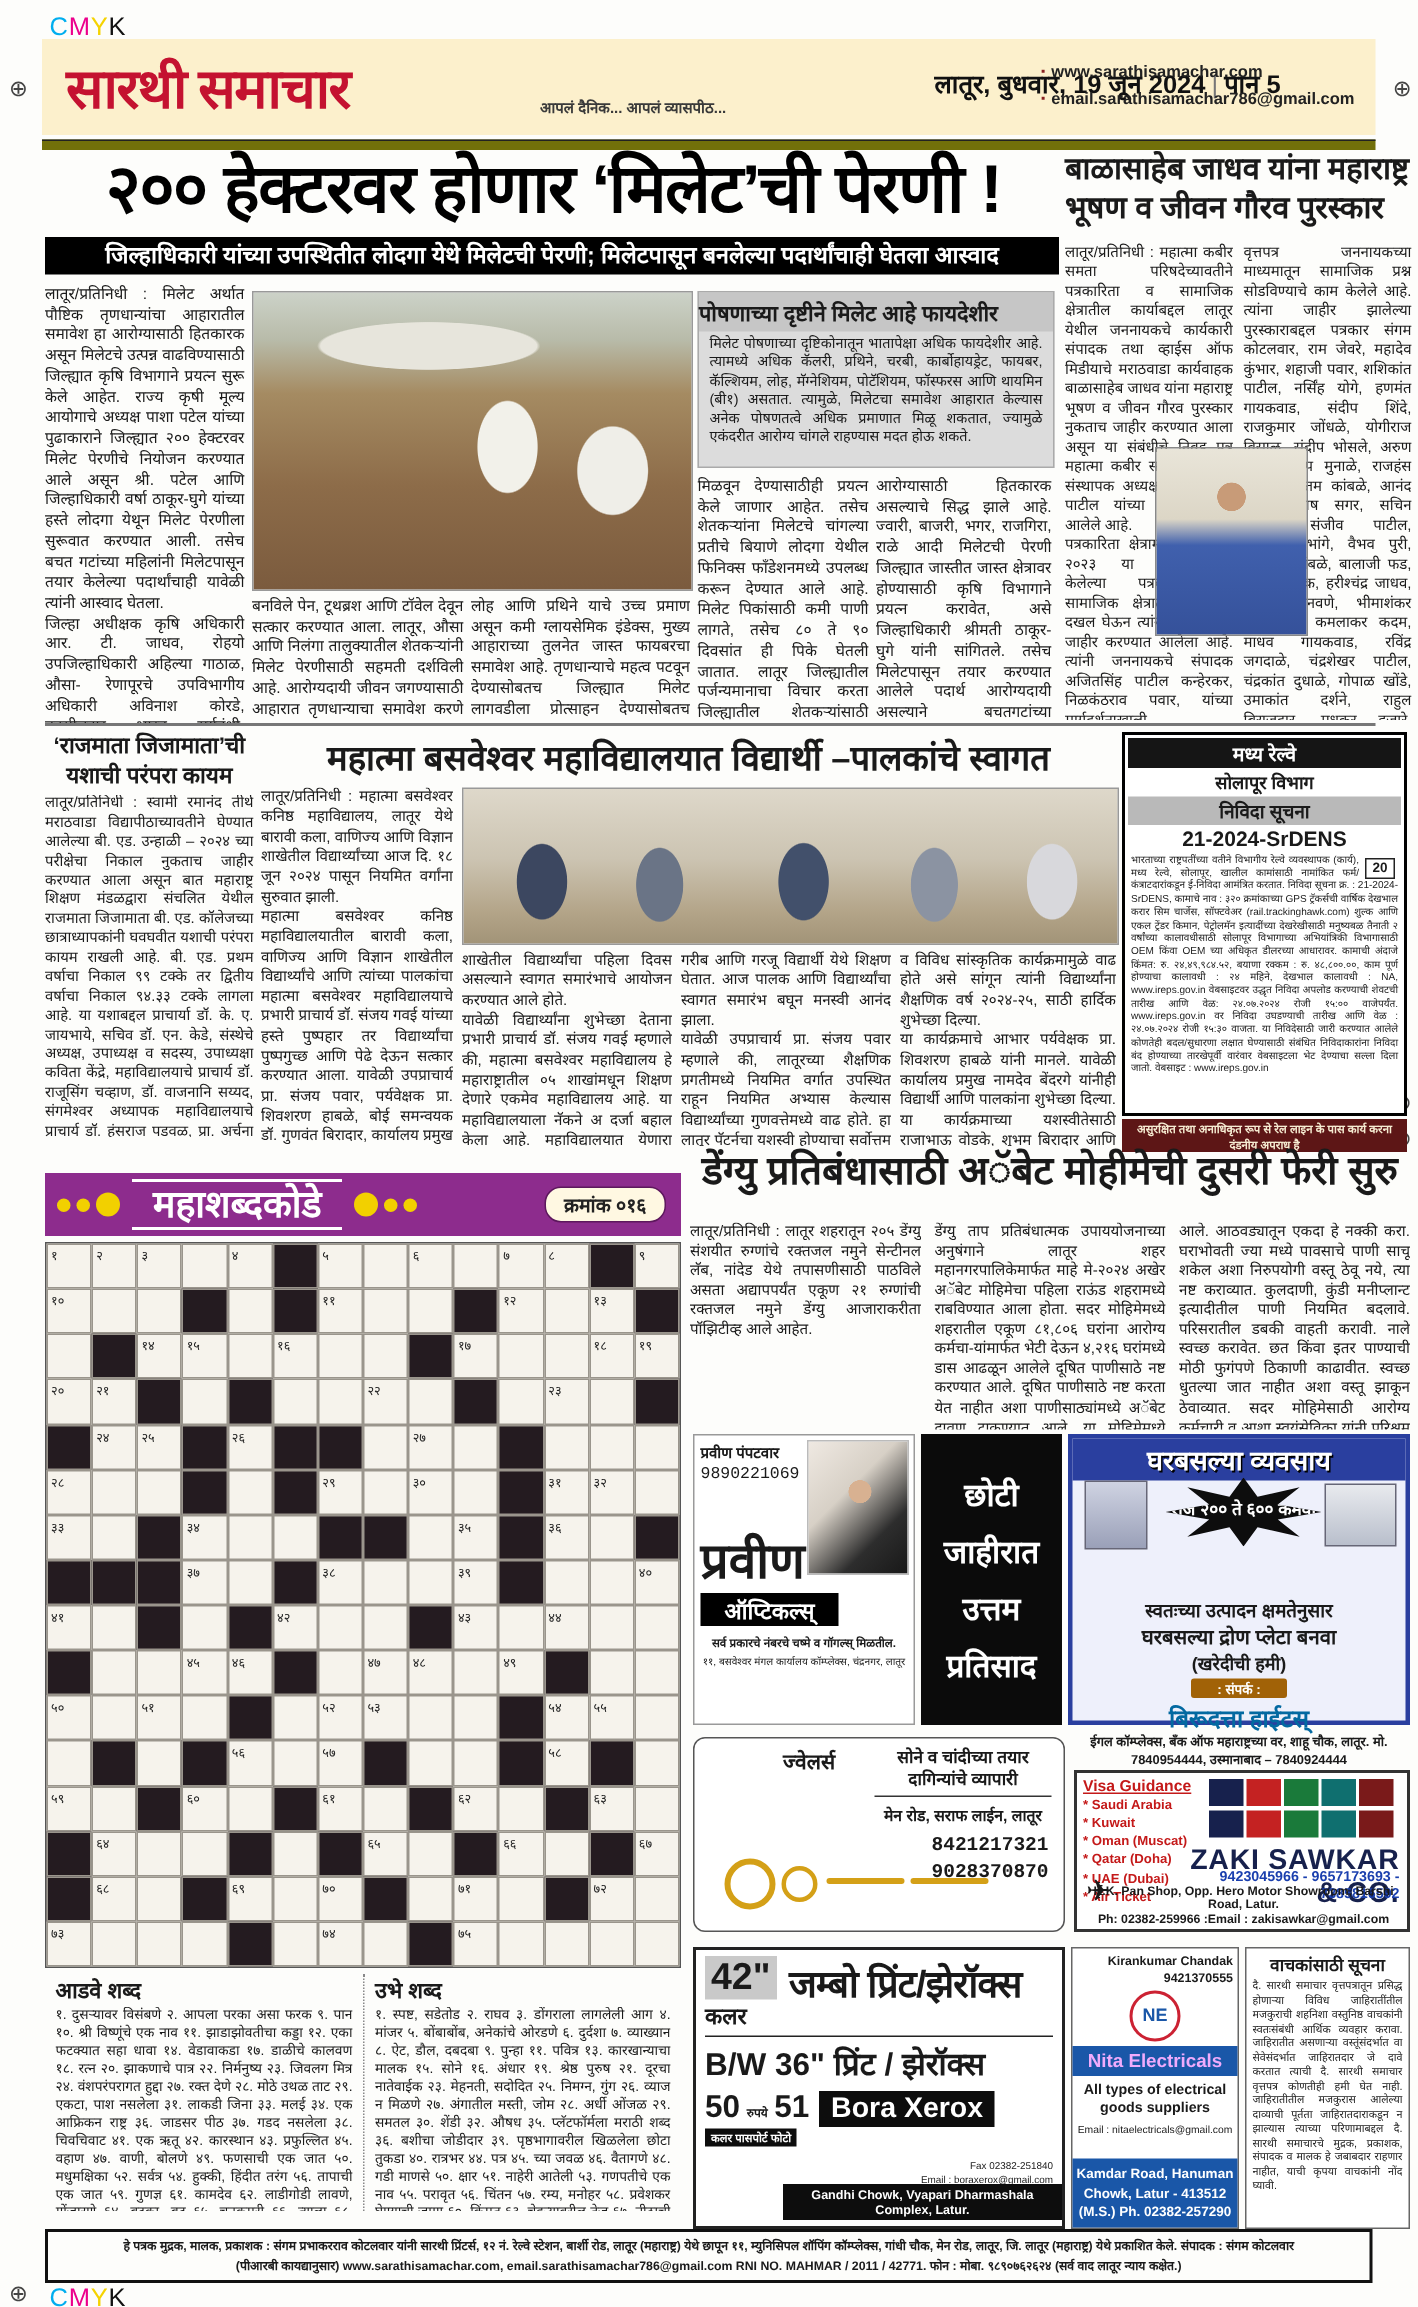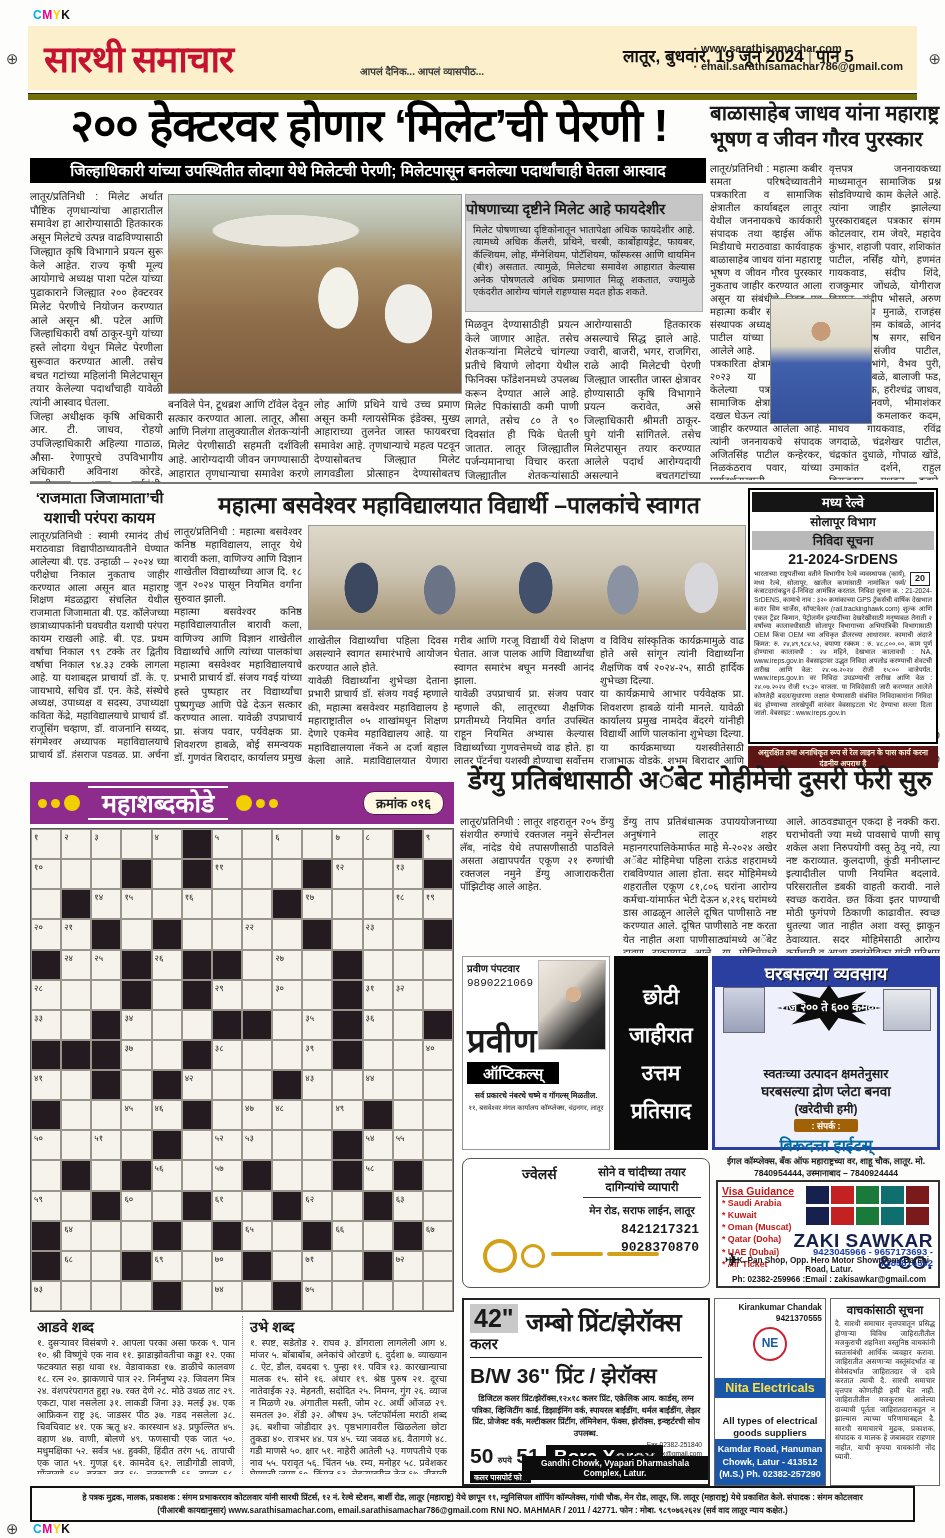--- a/index.html
+++ b/index.html
@@ -4,21 +4,21 @@
 <style>
   html,body{margin:0;padding:0;}
   body{width:945px;height:1538px;position:relative;background:#fdfdfb;overflow:hidden;
        font-family:"Liberation Sans","DejaVu Sans",sans-serif;color:#1a1a1a;}
   .abs{position:absolute;}
   .just{text-align:justify;}
   .hid{overflow:hidden;}
   .pre{white-space:pre-line;}
   
   .regmark{font-size:15px;color:#444;}
-  .cmyk{font-size:12px;font-weight:bold;letter-spacing:0.5px;}
+  .cmyk{font-size:17px;font-weight:normal;letter-spacing:0.5px;}
   .c-c{color:#00aeef}.c-m{color:#ec008c}.c-y{color:#f5d300}.c-k{color:#111}
   
   .hdr{left:28px;top:26px;width:889px;height:64px;background:#fcf0cc;}
   .masthead{position:absolute;left:16px;top:6px;font-size:37px;font-weight:900;color:#c41230;
             font-family:"Liberation Serif","DejaVu Serif",serif;letter-spacing:-1px;}
   .tagline{position:absolute;left:332px;top:38px;font-size:10px;font-weight:bold;color:#3a3a3a;}
   .dateline{position:absolute;left:595px;top:18px;font-size:17px;font-weight:800;color:#111;}
   .pagesep{color:#777;font-weight:400;padding:0 4px;}
   .contact{position:absolute;right:14px;top:14px;font-size:11px;font-weight:bold;color:#222;line-height:1.6;text-align:left;}
   .contact .bl{color:#8a2222;font-size:8px;vertical-align:1px;margin-right:4px;}
@@ -169,21 +169,21 @@
   .bx-50{font-size:21px;font-weight:900;}
   .bx-rs{font-size:8px;font-weight:bold;}
   .bx-brand{display:inline-block;background:#0d0d0d;color:#fff;font-size:19px;font-weight:900;padding:1px 8px;margin-left:2px;}
   .bx-pass{display:inline-block;background:#0d0d0d;color:#fff;font-size:7.6px;font-weight:bold;padding:1px 4px;vertical-align:3px;}
   .bx-fax{position:absolute;right:6px;bottom:26px;font-size:6.6px;text-align:right;line-height:1.4;}
   .bx-addr{position:absolute;left:58px;bottom:4px;width:186px;background:#0d0d0d;color:#fff;font-size:8.4px;font-weight:bold;text-align:center;padding:2px 0;}
   .nita{left:714px;top:1298px;width:112px;height:188px;border:1px solid #666;padding:3px;text-align:center;}
   .nt-owner{font-size:8.3px;font-weight:bold;text-align:right;line-height:1.3;}
   .nt-logo{width:30px;height:30px;margin:3px auto;border:2px solid #cc2233;border-radius:50%;color:#1a57a8;
            font-size:12px;font-weight:900;line-height:28px;}
-  .nt-bar{background:#1a57a8;color:#fde047;font-size:12.5px;font-weight:800;padding:3px 0;margin:17px -3px;}
+  .nt-bar{background:#1a57a8;color:#f0abfc;font-size:12.5px;font-weight:800;padding:3px 0;margin:3px -3px;}
   .nt-sub{font-size:9.5px;font-weight:bold;line-height:1.3;margin-top:4px;}
   .nt-em{font-size:6.9px;margin-top:5px;}
   .nt-blue{position:absolute;left:0;bottom:0;width:100%;background:#1a57a8;color:#fff;font-size:9px;font-weight:bold;
            line-height:1.4;padding:4px 2px;box-sizing:border-box;}
   .suchna{left:830px;top:1298px;width:110px;height:188px;border:1px solid #666;padding:3px 4px;}
   .su-h{font-size:11.5px;font-weight:900;text-align:center;margin-bottom:2px;}
   .su-b{font-size:7.2px;line-height:1.32;text-align:justify;overflow:hidden;height:158px;}
   
   .footerbox{left:30px;top:1486px;width:885px;height:36px;border:2px solid #111;display:flex;flex-direction:column;
              justify-content:center;text-align:center;font-size:8.2px;font-weight:bold;line-height:1.6;box-sizing:border-box;}
@@ -738,21 +738,20 @@
   <div class="zk-ph">9423045966 - 9657173693 - 7385816592</div>
   <div class="zk-addr">K.K. Pan Shop, Opp. Hero Motor Showroom, Barshi Road, Latur.</div>
   <div class="zk-ph2">Ph: 02382-259966 :Email : zakisawkar@gmail.com</div>
 </div>
 
 <div class="abs ad bora">
   <span class="bx-42">42"</span>
   <div class="bx-klr">कलर</div>
   <div class="bx-jumbo">जम्बो प्रिंट/झेरॉक्स</div>
   <div class="bx-bw">B/W 36" प्रिंट / झेरॉक्स</div>
-  <div class="bx-srv">डिजिटल कलर प्रिंट/झेरॉक्स,१२x१८ कलर प्रिंट, एक्रेलिक आय. कार्डस्, लग्न पत्रिका, व्हिजिटींग कार्ड, डिझाईनिंग वर्क, स्पायरल बाईंडींग, थर्मल बाईंडींग, लेझर प्रिंट, प्रोजेक्ट वर्क, मल्टीकलर प्रिंटींग, लॅमिनेशन, फॅक्स, झेरॉक्स, इन्व्हर्टरची सोय उपलब्ध.</div>
   <div style="margin-top:4px">
     <span class="bx-50">50</span>
     <span class="bx-rs">रुपये</span>
     <span class="bx-50">51</span>
     <span class="bx-brand">Bora Xerox</span>
   </div>
   <span class="bx-pass">कलर पासपोर्ट फोटो</span>
   <div class="bx-fax"><span>Fax 02382-251840</span><br><span>Email : boraxerox@gmail.com</span></div>
   <div class="bx-addr">Gandhi Chowk, Vyapari Dharmashala Complex, Latur.</div>
 </div>

